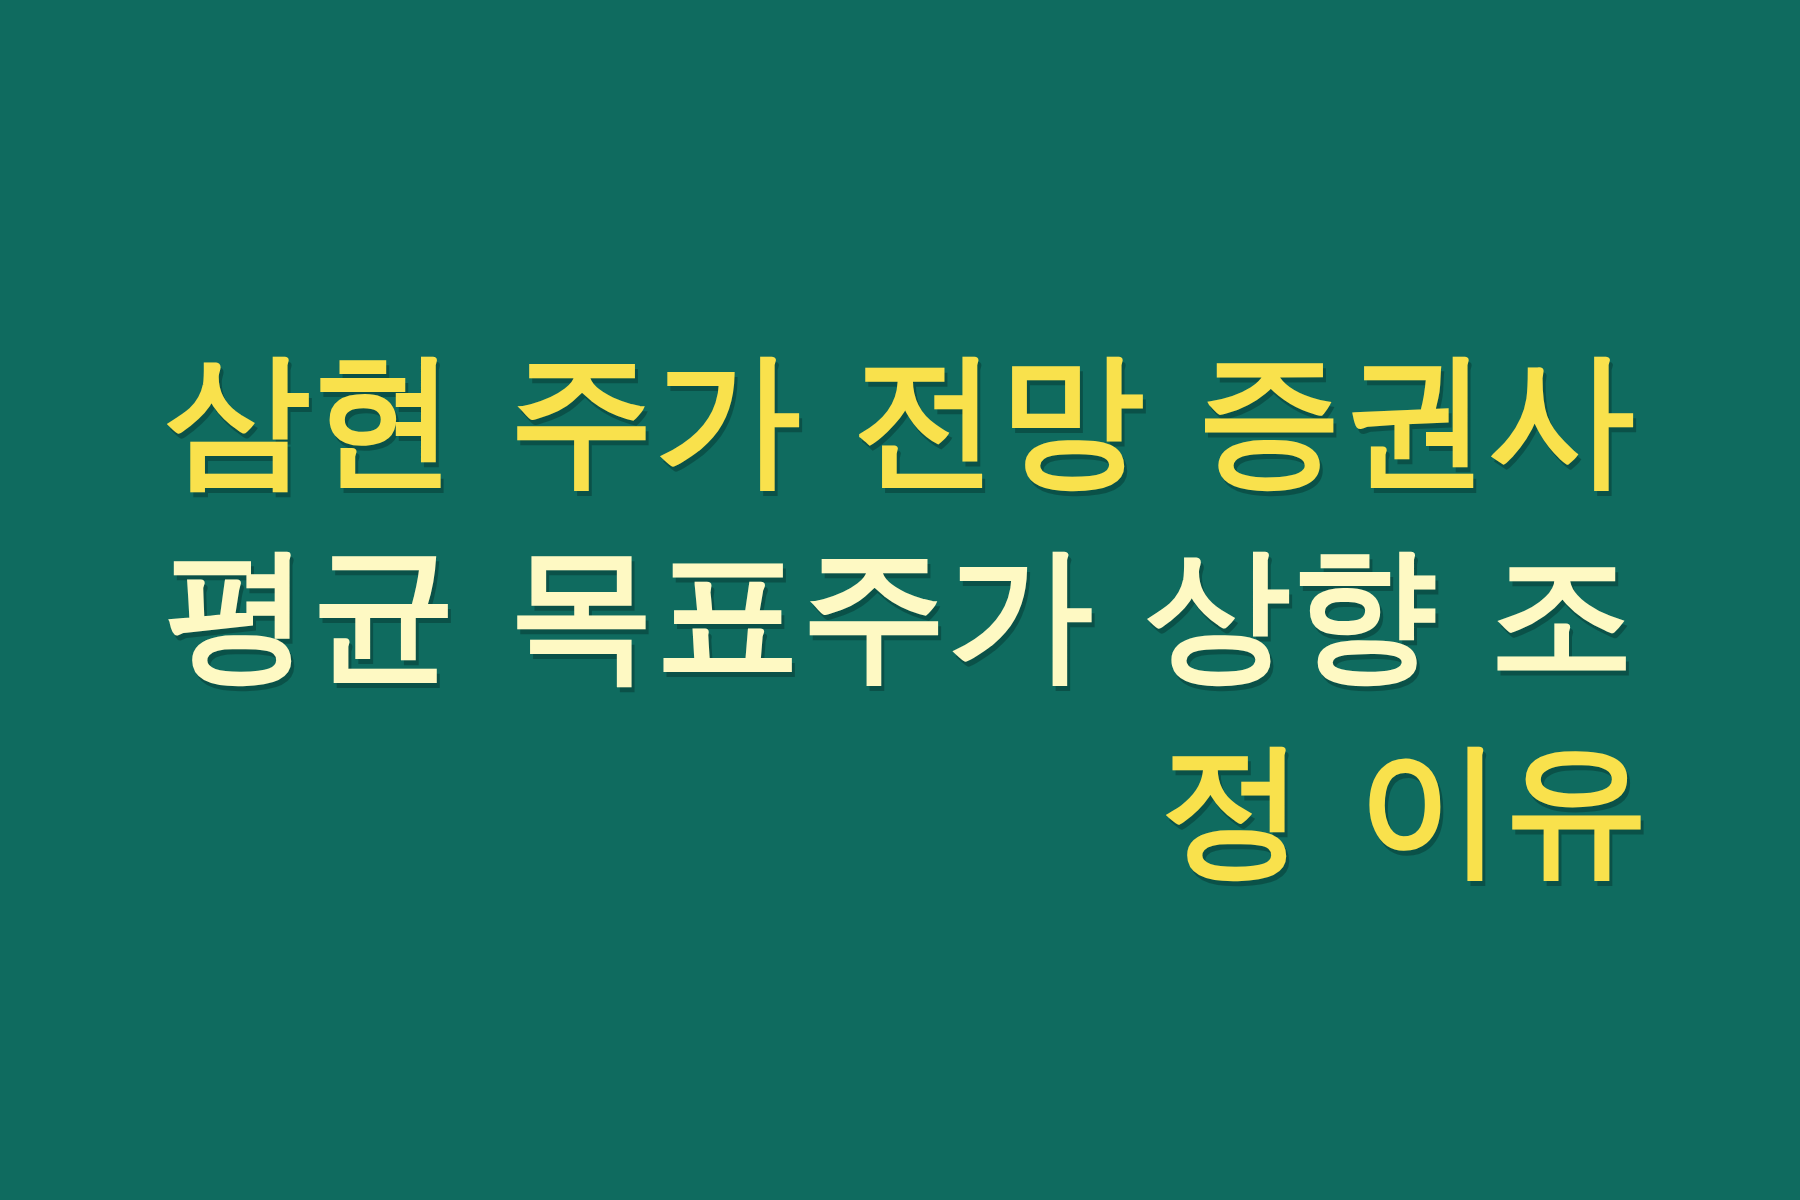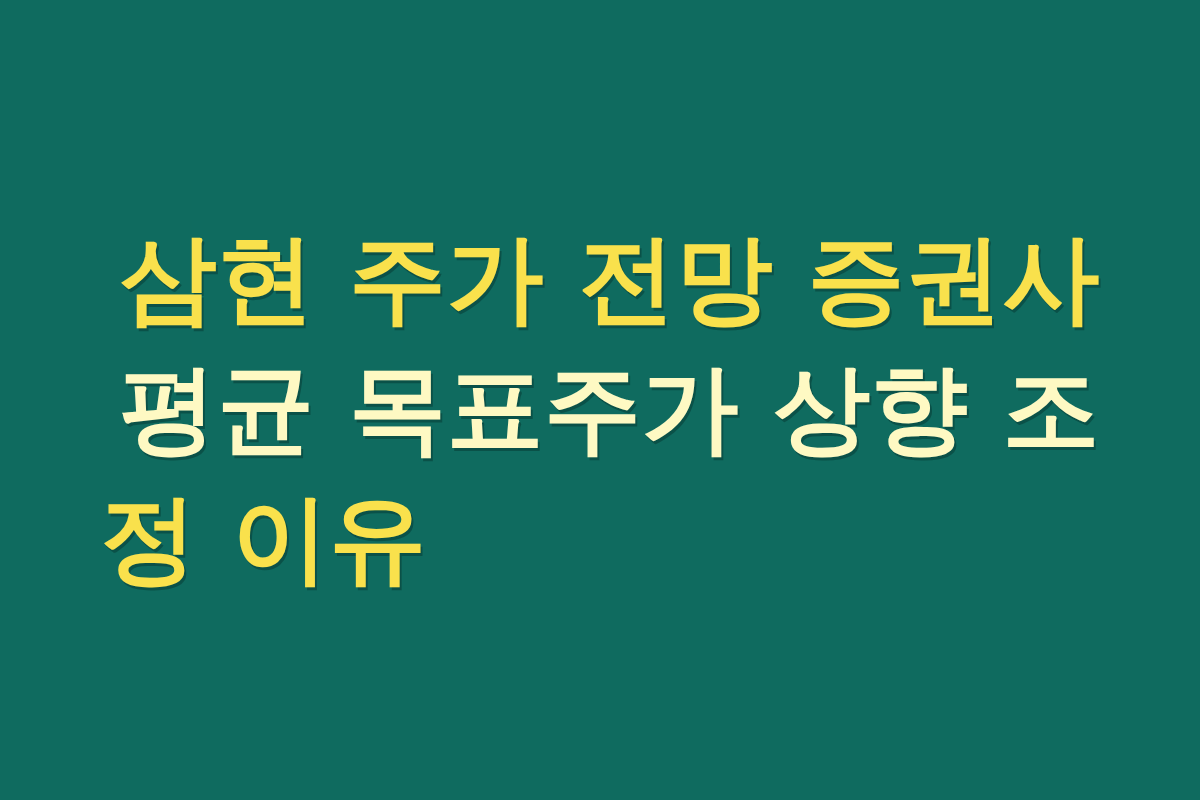--- a/index.html
+++ b/index.html
@@ -39,25 +39,25 @@
     font-weight: 700;
     font-size: 97px;
     line-height: 130px;
     letter-spacing: 0.5px;
     white-space: pre;
     text-shadow: 2px 3px 0 rgba(8, 60, 52, 0.55);
   }
 
   .headline-line.l1,
   .headline-line.l2 {
-    text-align: right;
+    text-align: center;
   }
 
   .headline-line.l3 {
-    text-align: left;
+    text-align: right;
   }
 </style>
 </head>
 <body>
 
 <div id="card" style="background: rgb(15, 107, 95);">
   <div id="headline-block">
     <span class="headline-line l1" style="color: rgb(249, 225, 76); text-shadow: rgba(8, 60, 52, 0.55) 2px 3px 0px;">삼현 주가 전망 증권사</span>
     <span class="headline-line l2" style="color: #fef9c3; text-shadow: rgba(8, 60, 52, 0.55) 2px 3px 0px;">평균 목표주가 상향 조</span>
     <span class="headline-line l3" style="color: rgb(249, 225, 76); text-shadow: rgba(8, 60, 52, 0.55) 2px 3px 0px;">정 이유</span>

